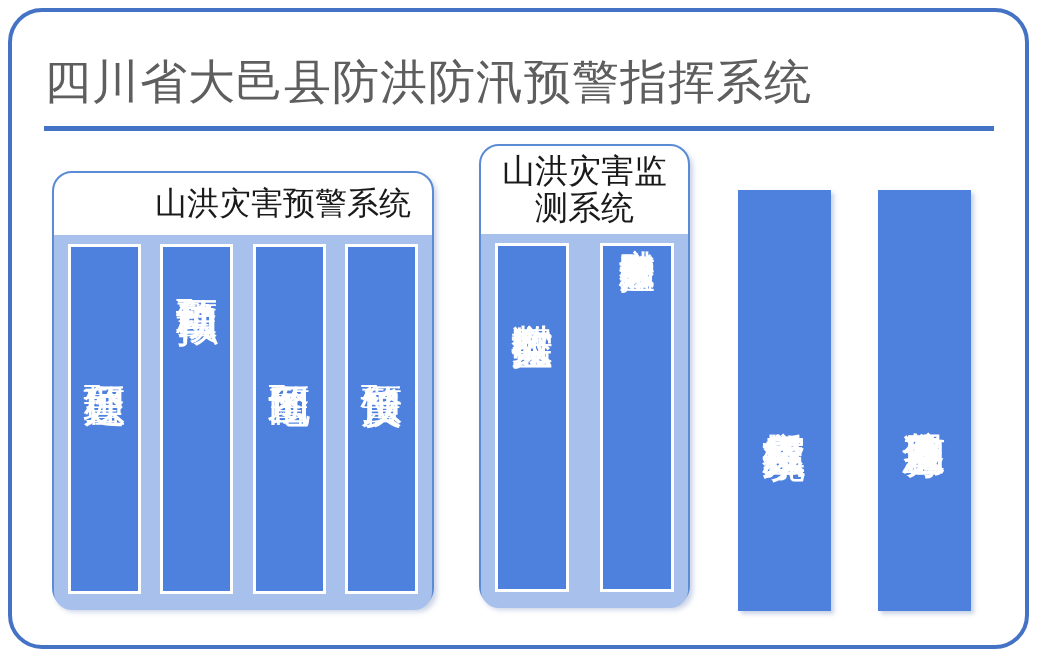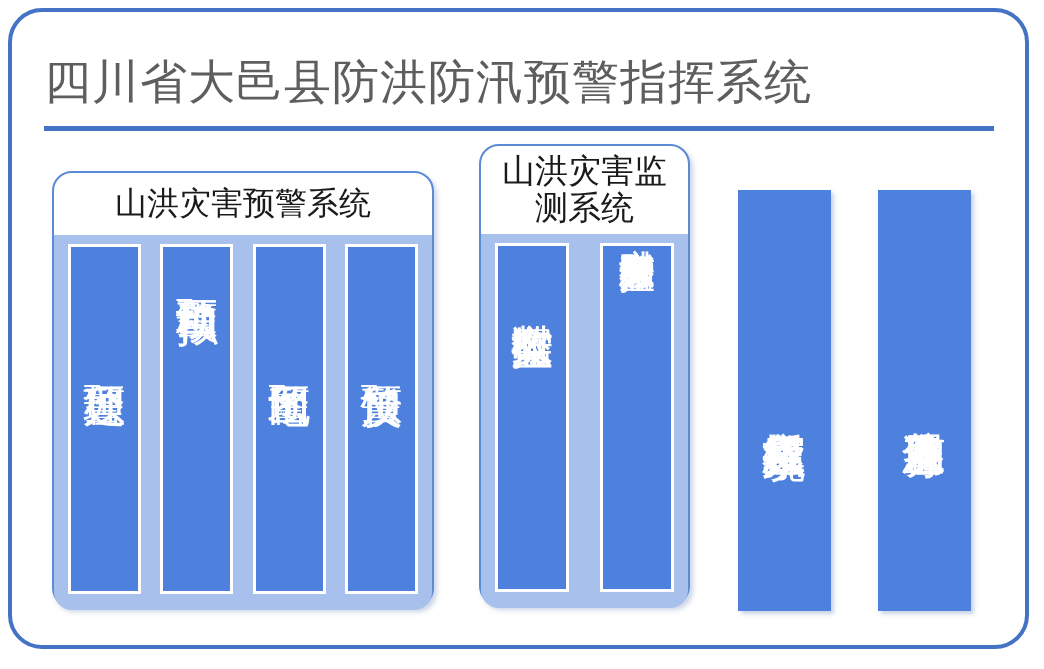--- a/index.html
+++ b/index.html
@@ -77,20 +77,21 @@
     top: 0;
     width: 100%;
     display: flex;
     align-items: center;
     justify-content: center;
     text-align: center;
     color: #1a1a1a;
     font-family: "Liberation Serif", "DejaVu Serif", serif;
     pointer-events: none;
     z-index: 5;
+    padding-left: 40px;
   }
   .card-body {
     position: absolute;
     left: 0;
     width: 100%;
     background: #A8C0EC;
     display: flex;
     box-sizing: border-box;
     border-bottom-left-radius: 18px;
     border-bottom-right-radius: 18px;

